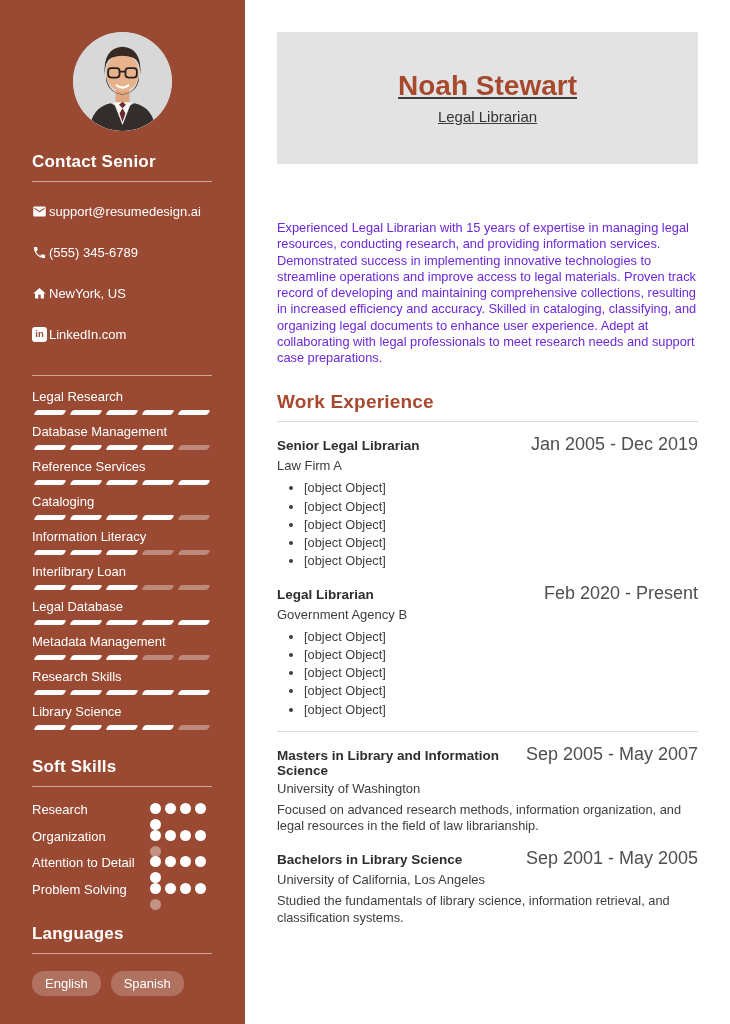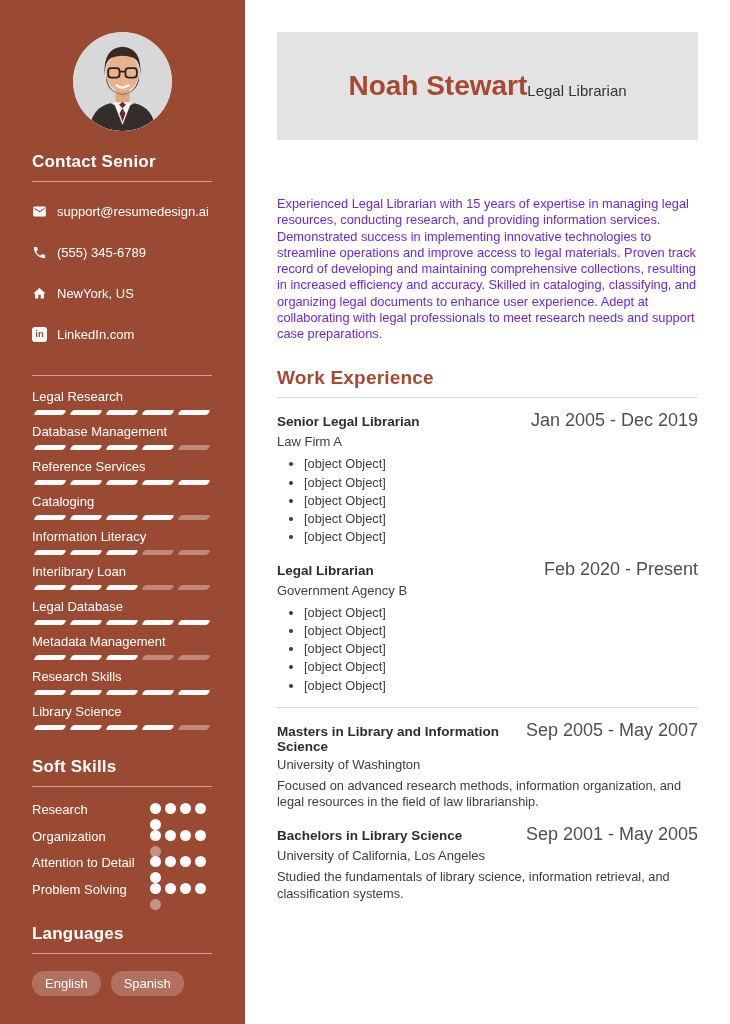--- a/index.html
+++ b/index.html
@@ -7,21 +7,21 @@
         font-family:"Liberation Sans", sans-serif;color:#3d3d3d;}
   
   .sidebar{position:absolute;left:0;top:0;width:245px;height:1024px;background:#9a4a33;
            box-sizing:border-box;padding:32px 33px 0 32px;color:#fff;}
   .photo-wrap{width:99px;height:99px;border-radius:50%;overflow:hidden;margin:0 auto;background:#d8d8d8;}
   .photo-wrap svg{display:block;width:100%;height:100%;}
   .s-head{font-size:17px;font-weight:bold;margin:0;letter-spacing:.2px;}
   .s-rule{height:1px;background:rgba(255,255,255,.5);margin:9px 0 0 0;}
   .contact-sec{margin-top:21px;}
   .contact-list{list-style:none;margin:13px 0 0 0;padding:0;}
-  .contact-item{display:flex;align-items:center;gap:10px;margin-bottom:9px;font-size:13px;}
+  .contact-item{display:flex;align-items:center;gap:2px;margin-bottom:9px;font-size:13px;}
   .cicon{width:15px;height:32px;flex:0 0 15px;display:flex;align-items:center;justify-content:center;}
   .cicon .ic{display:none;width:15px;height:15px;}
   .contact-item[data-icon="email-icon"] .ic-email{display:block;}
   .contact-item[data-icon="phone-icon"] .ic-phone{display:block;}
   .contact-item[data-icon="home-icon"] .ic-home{display:block;}
   .contact-item[data-icon="linkedin-icon"] .ic-linkedin{display:flex;}
   .ic-linkedin{width:14px;height:14px;background:#fff;border-radius:3px;align-items:center;justify-content:center;}
   .ic-linkedin i{font-style:normal;font-weight:bold;font-size:9.5px;color:#9a4a33;line-height:1;}
   .skills-sec{margin-top:25px;}
   .skill-list{margin-top:13px;}
@@ -36,21 +36,21 @@
   .soft-name{flex:0 0 118px;font-size:13px;line-height:1.35;padding-right:4px;box-sizing:border-box;}
   .dots{width:62px;display:flex;flex-wrap:wrap;gap:5px 4px;height:12px;overflow:visible;margin-top:2px;}
   .dot{width:11px;height:11px;border-radius:50%;background:rgba(255,255,255,.4);}
   .dot.filled{background:#ffffff;}
   .lang-sec{margin-top:26px;}
   .pill-row{display:flex;gap:10px;margin-top:17px;}
   .pill{background:rgba(255,255,255,.22);border-radius:12px;padding:5px 13px;font-size:13px;}
   
   .main{position:absolute;left:245px;top:0;width:485px;height:1024px;box-sizing:border-box;
         padding:32px 32px 0 32px;}
-  .name-box{background:#e3e3e3;height:108px;display:flex;flex-direction:row;align-items:center;justify-content:center;}
+  .name-box{background:#e3e3e3;height:132px;display:flex;flex-direction:column;align-items:center;justify-content:center;text-decoration:underline;}
   .name{font-size:28px;font-weight:bold;color:#a6492f;line-height:1;}
   .job-title{font-size:15px;color:#333;margin-top:8px;}
   .summary{margin-top:56px;font-size:12.8px;line-height:1.27;color:#6d28d9;}
   .sec-head{font-size:19px;font-weight:bold;color:#a6492f;margin-top:25px;letter-spacing:.2px;}
   .m-rule{height:1px;background:#dbdbdb;margin:8px 0 12px 0;}
   .entry{margin-bottom:13px;}
   .entry-top{display:flex;justify-content:space-between;align-items:baseline;}
   .entry-title{font-size:13.5px;font-weight:bold;color:#2e2e2e;}
   .entry-date{font-size:18px;color:#4f4f4f;white-space:nowrap;margin-left:12px;}
   .entry-sub{font-size:13px;color:#3d3d3d;margin-top:3px;}

